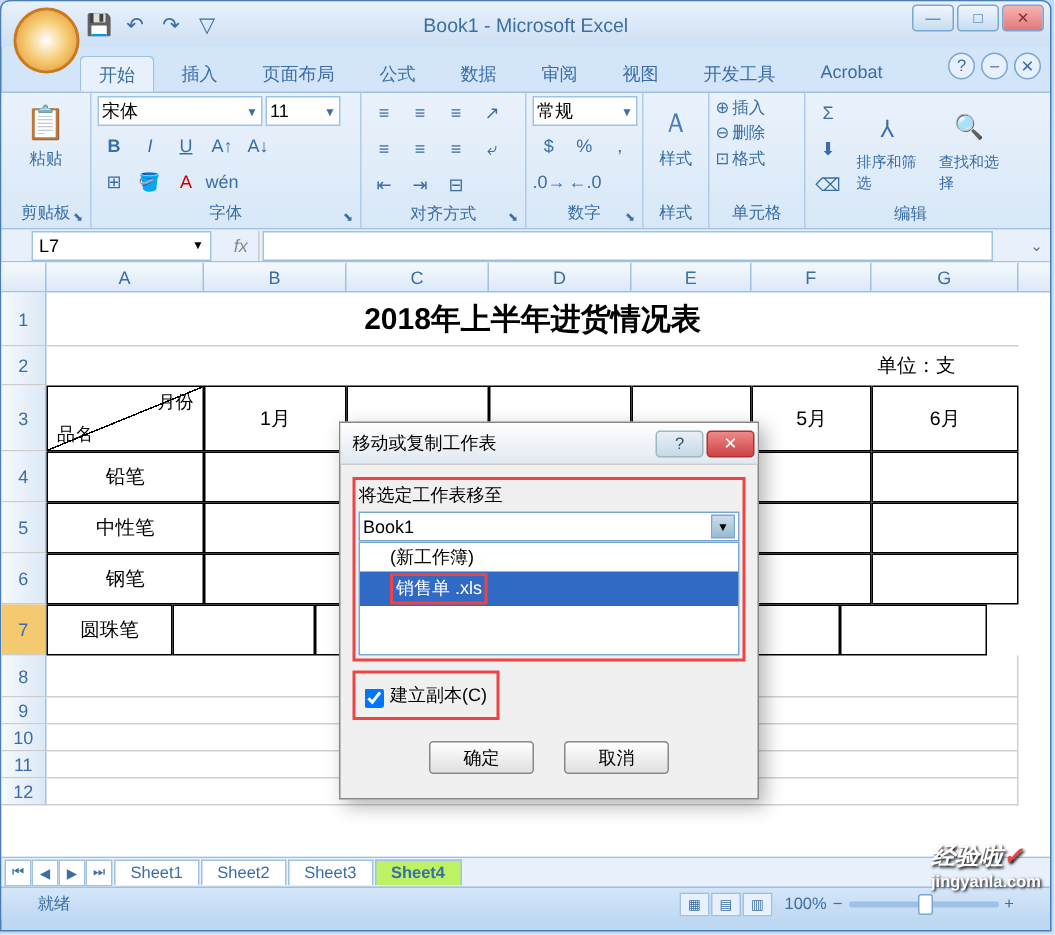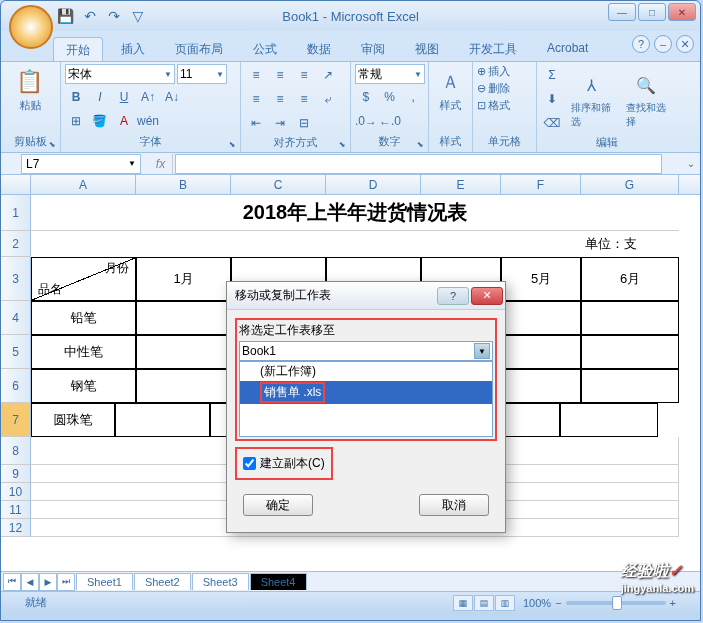--- a/index.html
+++ b/index.html
@@ -47,21 +47,21 @@
 .cell.bordered{border:1px solid #000}
 .title-cell{font-size:20px;font-weight:bold;justify-content:center}
 .diag-cell{position:relative}
 .diag-cell::before{content:"";position:absolute;left:0;top:0;width:100%;height:100%;background:linear-gradient(to bottom right,transparent calc(50% - 0.5px),#000 calc(50% - 0.5px),#000 calc(50% + 0.5px),transparent calc(50% + 0.5px))}
 .diag-tr{position:absolute;top:2px;right:6px;font-size:12px}
 .diag-bl{position:absolute;bottom:2px;left:6px;font-size:12px}
 .sheet-tabs{height:20px;background:#e8f1fb;display:flex;align-items:center;border-top:1px solid #9ec1e5;font-size:11px}
 .nav-btns{display:flex;margin-left:2px}
 .nav-btn{width:18px;height:18px;border:1px solid #9ec1e5;background:#fff;font-size:9px;display:flex;align-items:center;justify-content:center;color:#3a6ea5}
 .stab{padding:2px 10px;background:#fff;border:1px solid #9ec1e5;border-bottom:none;margin-left:1px;color:#3a6ea5}
-.stab.active{background:#000000;font-weight:normal}
+.stab.active{background:#bef264;font-weight:bold}
 .status-bar{height:22px;background:linear-gradient(#d5e6f9,#bfd8f2);display:flex;align-items:center;justify-content:space-between;padding:0 24px;font-size:11px;color:#3a6ea5;border-top:1px solid #9ec1e5}
 .zoom{display:flex;align-items:center;gap:4px}
 .zoom-slider{width:100px;height:4px;background:#9ec1e5;position:relative;border-radius:2px}
 .zoom-thumb{width:10px;height:14px;background:#fff;border:1px solid #7aa6d4;position:absolute;left:46px;top:-5px;border-radius:2px}
 .view-btns{display:flex;gap:1px}
 .view-btn{width:20px;height:16px;border:1px solid #9ec1e5;background:#e8f1fb;font-size:9px;display:flex;align-items:center;justify-content:center}
 
 .dialog{position:absolute;left:225px;top:280px;width:280px;background:#f0f0f0;border:1px solid #888;box-shadow:4px 4px 12px rgba(0,0,0,0.3);z-index:100}
 .dialog-title{height:28px;background:linear-gradient(#fff,#e0e8f0);display:flex;align-items:center;justify-content:space-between;padding:0 2px 0 8px;font-size:12px;border-bottom:1px solid #ccc}
 .dialog-title-btns{display:flex;gap:2px}
@@ -69,22 +69,22 @@
 .dlg-help{background:linear-gradient(#e8f0f8,#c8d8e8);border:1px solid #9bb;color:#356}
 .dlg-close{background:linear-gradient(#e88,#c44);border:1px solid #a33;color:#fff}
 .dialog-body{padding:8px;font-size:12px}
 .redbox{border:2px solid #e44;padding:2px;margin-bottom:6px}
 .dlg-combo{width:100%;height:20px;border:1px solid #7aa6d4;background:#fff;display:flex;align-items:center;justify-content:space-between;padding:0 2px;margin-top:2px}
 .dlg-combo .arr{width:16px;height:16px;background:linear-gradient(#cde,#9bc);border:1px solid #7aa6d4;display:flex;align-items:center;justify-content:center;font-size:8px}
 .listbox{width:100%;height:76px;border:1px solid #7aa6d4;background:#fff;overflow:hidden}
 .listitem{padding:1px 20px;font-size:12px}
 .listitem.sel{background:#316ac5;color:#fff}
 .innerred{border:2px solid #e44;display:inline-block;padding:0 2px}
-.chk-row{display:flex;align-items:center;gap:4px;padding:4px}
-.dlg-buttons{display:flex;justify-content:space-between;gap:20px;padding:8px}
+.chk-row{display:flex;align-items:flex-end;gap:4px;padding:4px}
+.dlg-buttons{display:flex;justify-content:center;gap:20px;padding:8px}
 .dlg-action{width:70px;height:22px;background:linear-gradient(#fff,#e0e0e0);border:1px solid #888;border-radius:3px;font-size:12px}
 .watermark{position:absolute;right:6px;bottom:26px;font-size:16px;font-weight:bold;font-style:italic;color:#fff;text-shadow:1px 1px 2px #000;z-index:200}
 .watermark .check{color:#e44}
 </style>
 </head>
 <body>
 
 <div class="window">
 
   <div class="titlebar">

